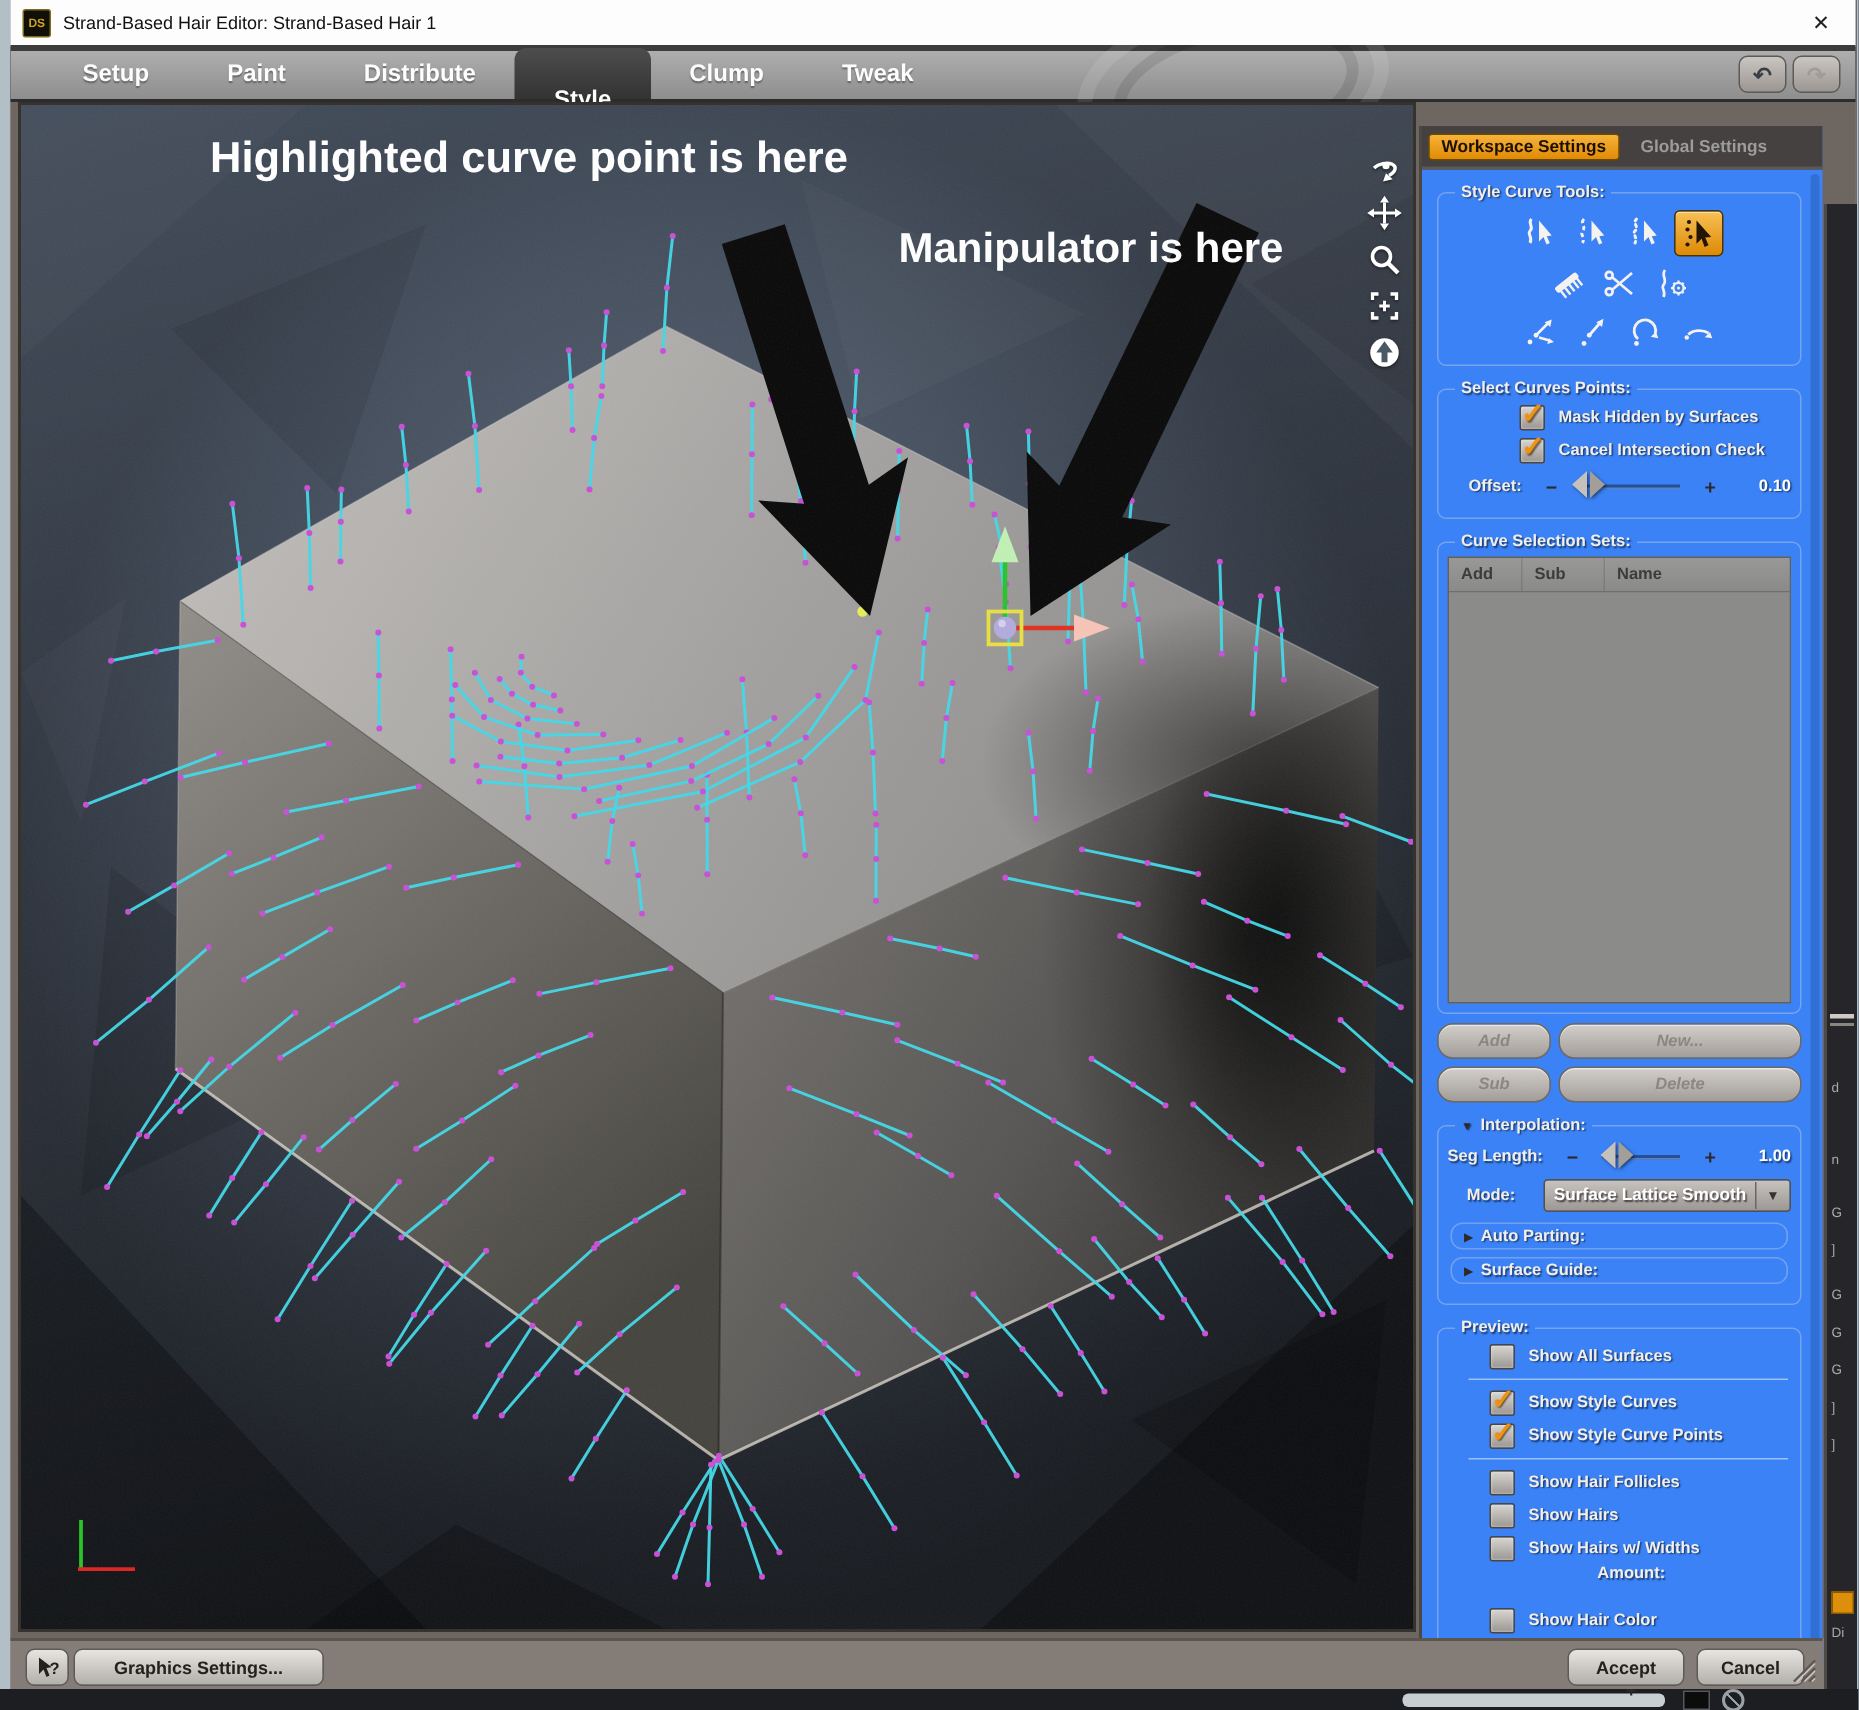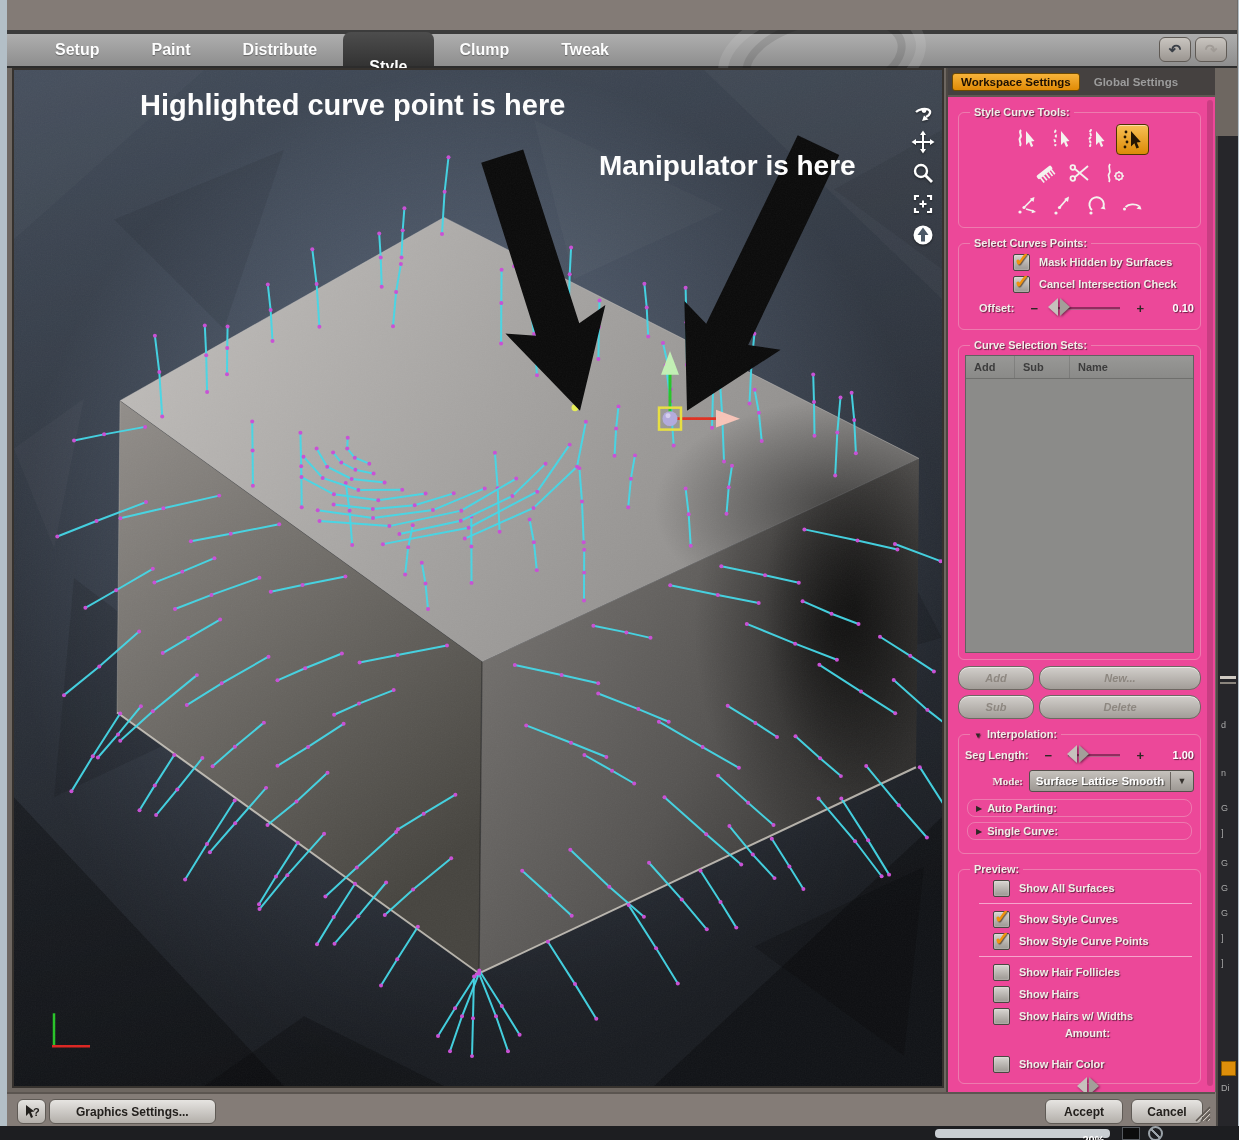--- a/index.html
+++ b/index.html
@@ -41,21 +41,21 @@
   
   .main{position:absolute;left:0;top:68px;width:100%;height:1024px;background:#6e6761;}
   .viewport{position:absolute;left:5px;top:0;width:928px;height:1016px;border:2px solid #36322e;
             background:#4d5a6b;box-sizing:content-box;overflow:hidden;}
   .viewport svg{display:block;}
   .vp-tools{position:absolute;right:6px;top:28px;display:flex;flex-direction:column;gap:5px;}
   .vp-tool{width:26px;height:26px;display:flex;align-items:center;justify-content:center;
            filter:drop-shadow(0 1px 1px rgba(0,0,0,.5));}
 
   
-  .panel{position:absolute;left:939px;top:0;width:269px;height:1024px;background:#ec4899;
+  .panel{position:absolute;left:939px;top:16px;width:269px;height:1024px;background:#3b82f6;
          border-left:2px solid #4c4742;box-sizing:border-box;font-size:11px;color:#f2efe9;}
   .panel-tabs{position:absolute;left:0;top:0;width:100%;height:27px;background:#454140;
               border-bottom:2px solid #5e5853;display:flex;align-items:center;}
   .ws-pill{margin-left:4px;background:linear-gradient(#f6b33a,#e08b06);border:1px solid #6e4a00;
            border-radius:3px;color:#1d1002;font-weight:bold;font-size:11.5px;padding:2px 8px;}
   .gs-label{margin-left:14px;color:#9c9c9c;font-weight:bold;font-size:11.5px;text-align:right;}
   .panel-scrollstrip{position:absolute;right:2px;top:32px;bottom:6px;width:6px;
                      background:rgba(0,0,0,.14);border-radius:3px;}
   .panel-content{position:absolute;left:0;top:29px;width:100%;bottom:0;}
   fieldset{border:1px solid rgba(238,232,222,.32);border-radius:6px;margin:9px 14px 4px 10px;
@@ -142,20 +142,25 @@
 <div class="left-strip"></div>
 
 <div class="screen-bottom">
   <div class="sb-pill"></div>
   <div class="sb-block"></div>
   <div class="sb-circle"></div>
 </div>
 
 <div class="window">
 
+  <div class="titlebar">
+    <div class="app-icon">DS</div>
+    <div class="title-text">Strand-Based Hair Editor: Strand-Based Hair 1</div>
+    <div class="close-btn">✕</div>
+  </div>
 
   <div class="header">
     <div class="tabrow">
       <div class="swoosh"></div>
       <div class="swoosh2"></div>
       <div id="main-tabs" style="display:flex;">
           <div class="tab">Setup</div>
           <div class="tab">Paint</div>
           <div class="tab">Distribute</div>
           <div class="tab active">Style</div>
@@ -976,33 +981,33 @@
           <div class="slider-row">
             <span class="p-label">Seg Length:</span>
             <span class="sl-minus">−</span>
             <div class="sl-track">
               <div class="sl-handle" style="left:18%;"></div>
             </div>
             <span class="sl-plus">+</span>
             <span class="sl-value">1.00</span>
           </div>
           <div class="mode-row">
-            <span class="p-label" style="width:58px;text-align:right;font-family:Liberation Serif, serif;">Mode:</span>
+            <span class="p-label" style="width:58px;text-align:center;">Mode:</span>
             <div class="mode-dd">
               <span class="val">Surface Lattice Smooth</span>
               <span class="caret">▼</span>
             </div>
           </div>
           <div class="coll-bar">
             <span class="tri">▶</span>
             <span class="p-label">Auto Parting:</span>
           </div>
           <div class="coll-bar">
             <span class="tri">▶</span>
-            <span class="p-label">Single Curve:</span>
+            <span class="p-label">Surface Guide:</span>
           </div>
         </fieldset>
 
         <fieldset>
           <legend>Preview:</legend>
           <div id="preview-rows">
               <div class="chk-row" style="margin-left: 28px;">
                 <div class="chk "></div>
       <span class="chk-label">Show All Surfaces</span>
               </div>

